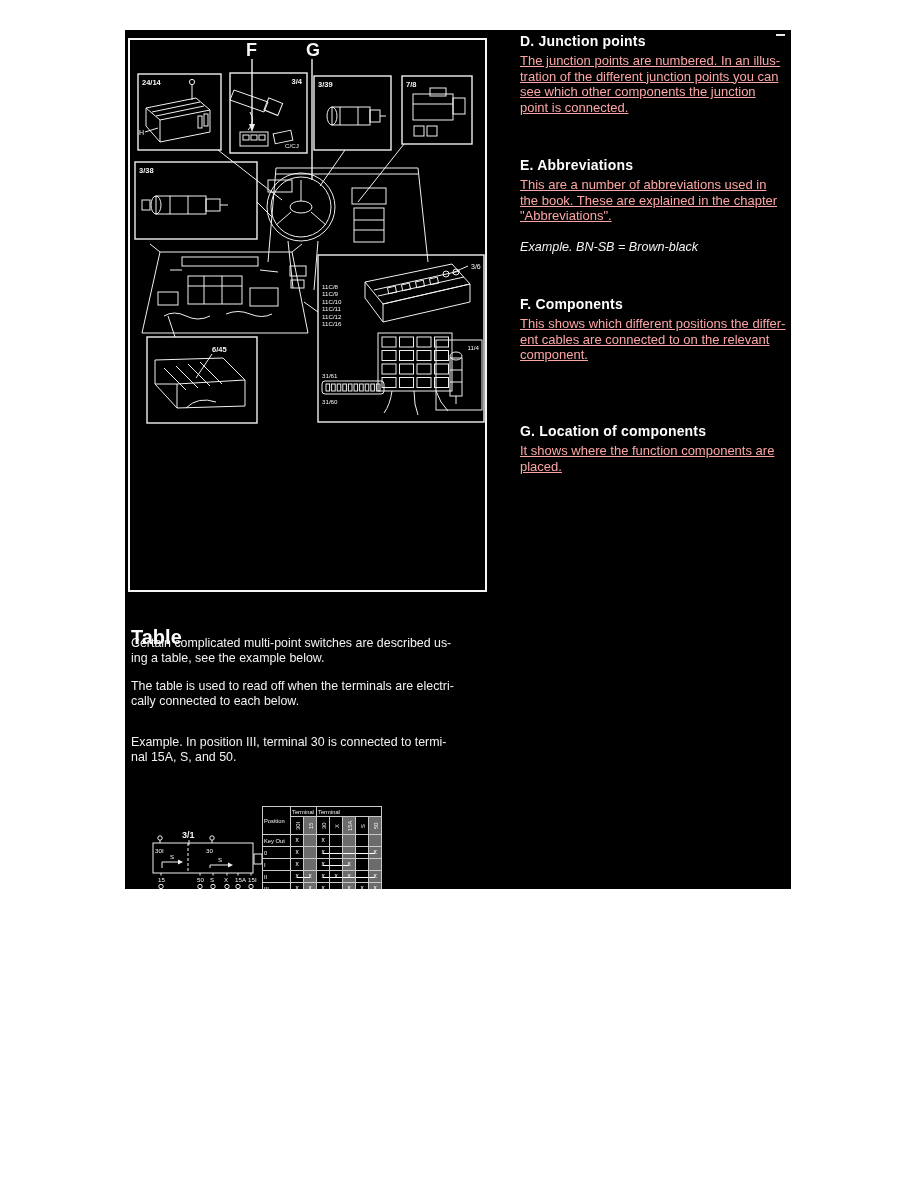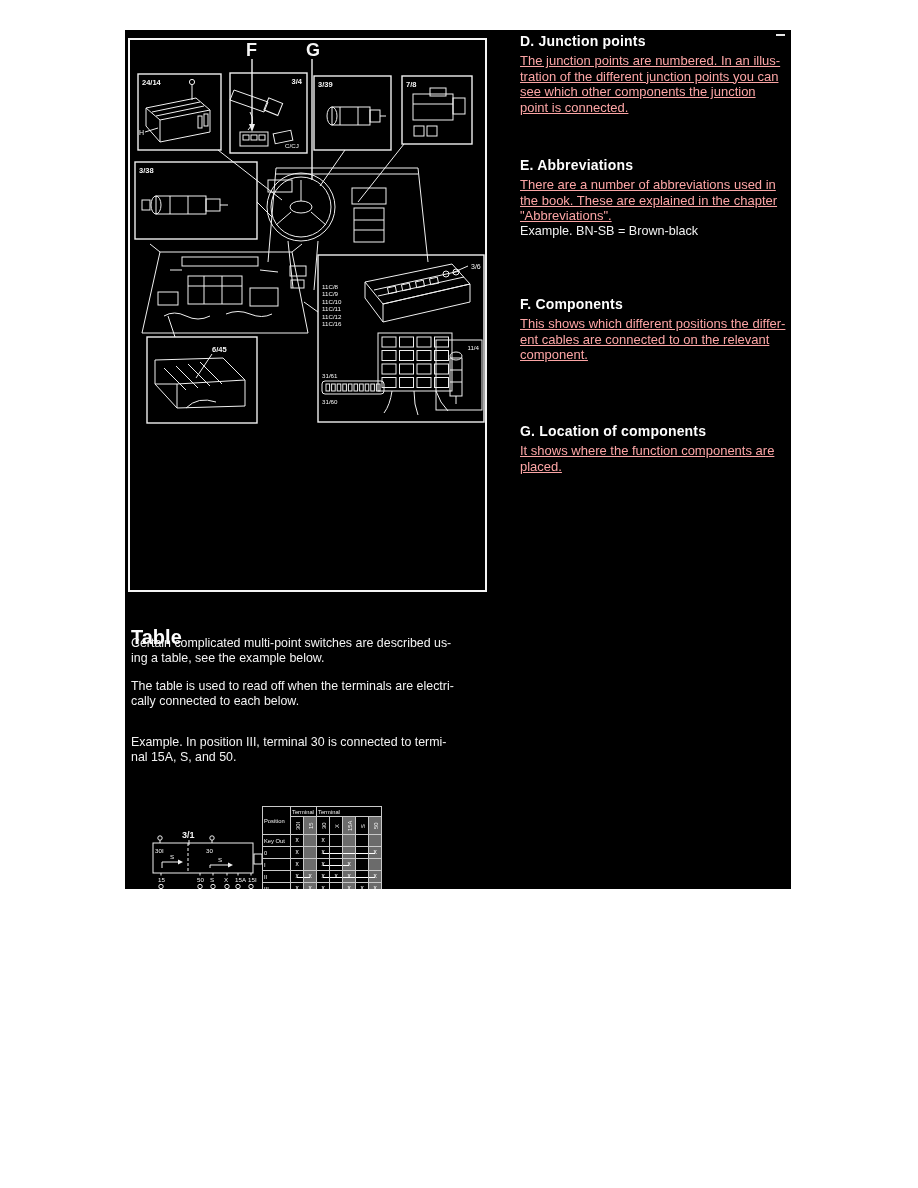--- a/index.html
+++ b/index.html
@@ -21,21 +21,21 @@
   .t6{font:6.2px "Liberation Sans",sans-serif;}
   .ln{stroke:#f0f0f0;stroke-width:1;fill:none;}
   .ln2{stroke:#f0f0f0;stroke-width:1.4;fill:none;}
   .fillw{fill:#f0f0f0;}
 
   
   .sec{position:absolute;left:395px;width:270px;}
   .sec-title{font-weight:bold;font-size:14px;color:#fdfdfd;letter-spacing:.2px;}
   .sec-body{font-size:13px;line-height:15.6px;color:#fca5a5;white-space:pre-line;margin-top:4px;text-decoration:underline;}
   .sec-d{top:3px;} .sec-e{top:127px;} .sec-f{top:266px;} .sec-g{top:393px;}
-  .sec-example{font-size:12.6px;color:#f2f2f2;white-space:pre-line;}
+  .sec-example{font-size:12.6px;color:#f2f2f2;margin-top:16px;white-space:pre-line;font-style:italic;}
 
   
   .table-sec{position:absolute;left:6px;top:596px;width:356px;}
   .table-title{font-weight:bold;font-size:20px;color:#fdfdfd;}
   .table-p{font-size:12.4px;line-height:15px;color:#f2f2f2;white-space:pre-line;position:absolute;left:0;width:356px;}
   .tp1{top:10px;} .tp2{top:53px;} .tp3{top:109px;}
 
   
   .switch-svg{position:absolute;left:27px;top:782px;width:112px;height:78px;}
 
@@ -276,21 +276,21 @@
 
   <div class="sec sec-d">
     <div class="sec-title">D. Junction points</div>
     <div class="sec-body">The junction points are numbered. In an illus-
 tration of the different junction points you can
 see which other components the junction
 point is connected.</div>
   </div>
   <div class="sec sec-e">
     <div class="sec-title">E. Abbreviations</div>
-    <div class="sec-body">There are a number of abbreviations used in
+    <div class="sec-body">This are a number of abbreviations used in
 the book. These are explained in the chapter
 "Abbreviations".</div>
     <div class="sec-example">Example. BN-SB = Brown-black</div>
   </div>
   <div class="sec sec-g">
     <div class="sec-title">G. Location of components</div>
     <div class="sec-body">It shows where the function components are
 placed.</div>
   </div>
   <div class="sec sec-f">

